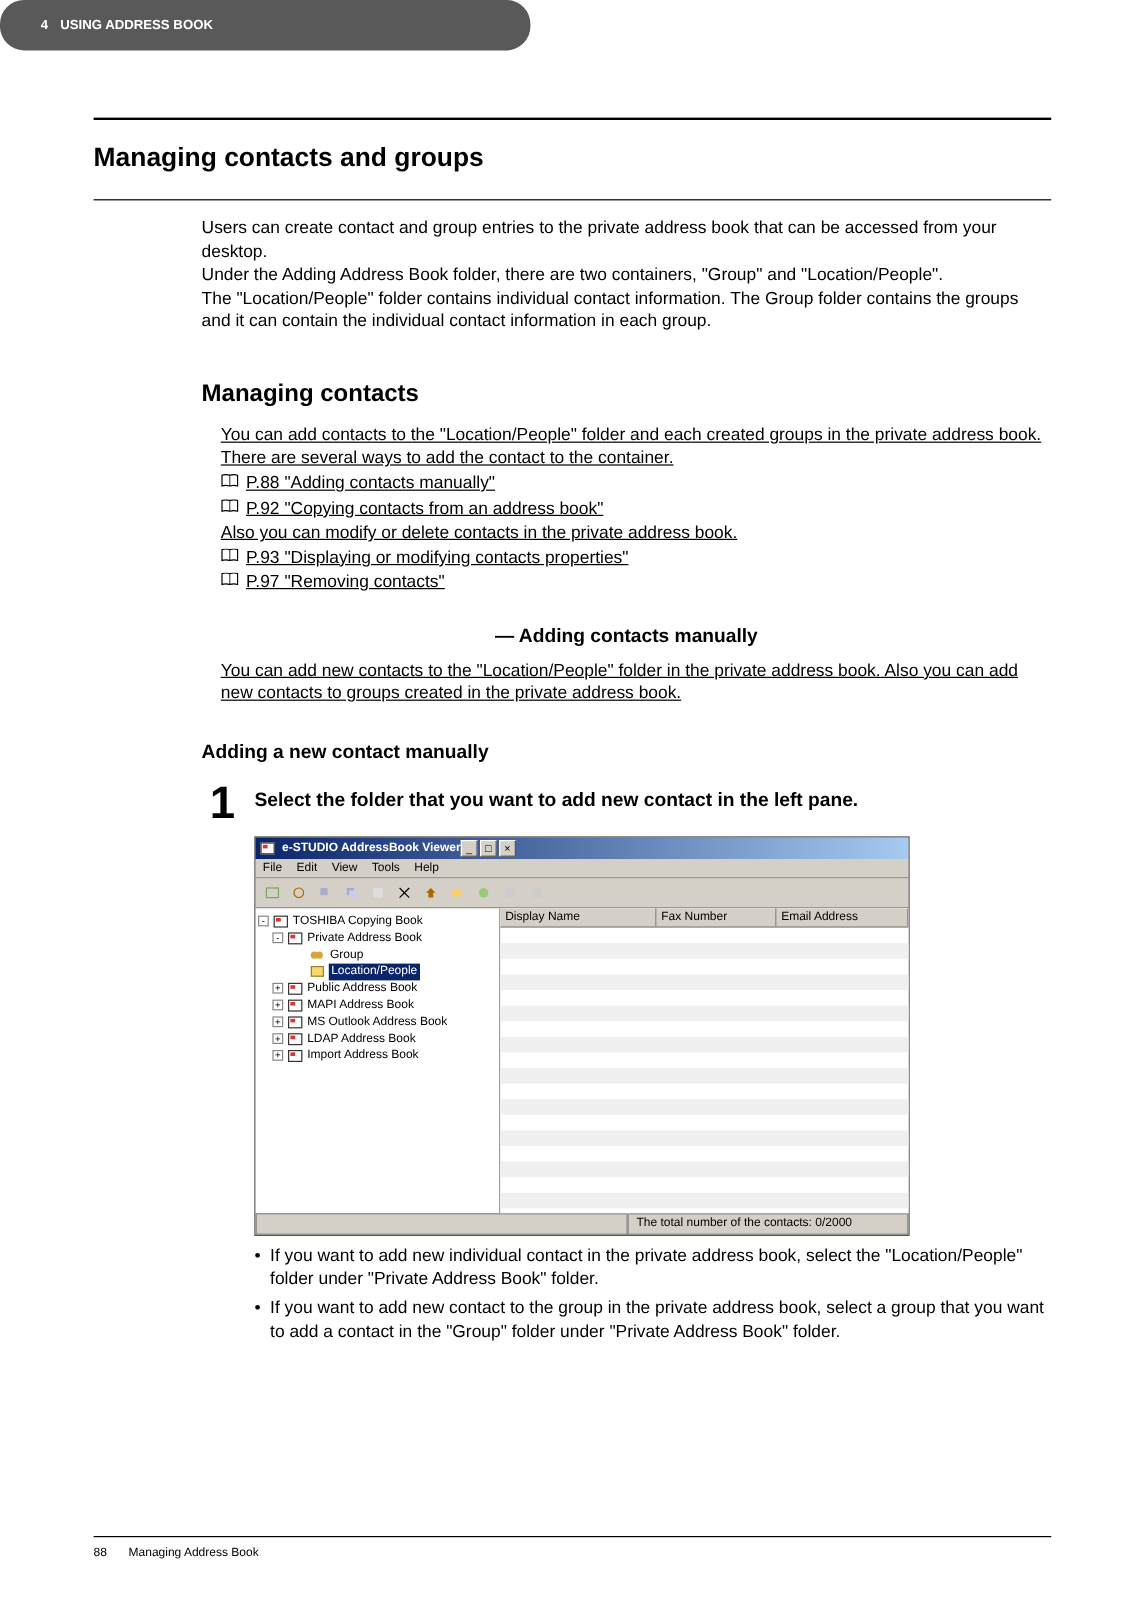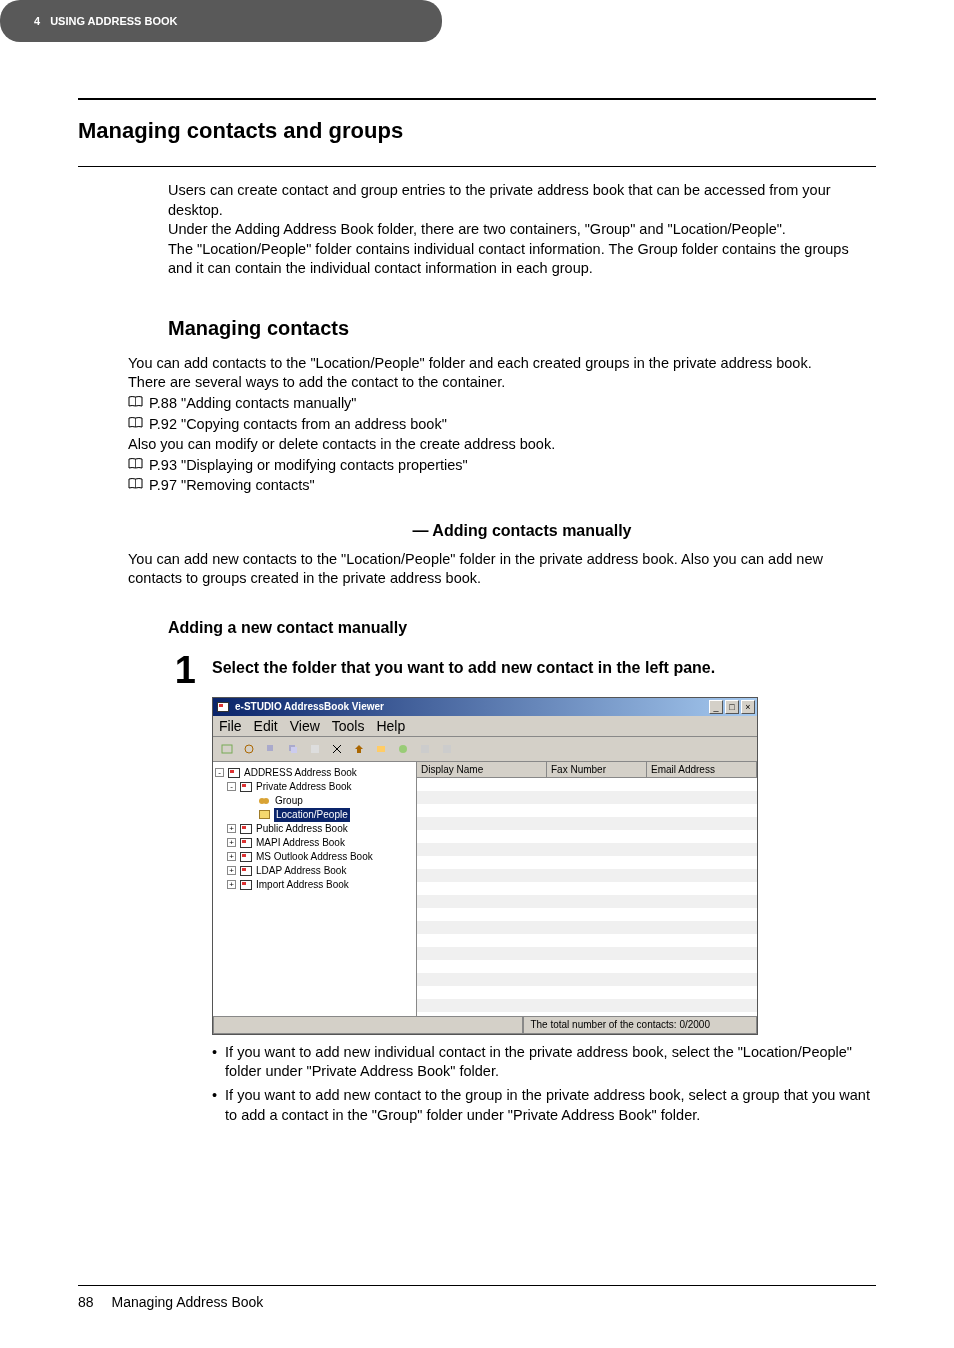--- a/index.html
+++ b/index.html
@@ -12,49 +12,49 @@
 
   .content-wrap { padding: 0 78px; }
   .hr-top { border: none; border-top: 2px solid #000; margin-top: 56px; margin-bottom: 18px; }
 
   h1 { font-size: 22px; font-weight: bold; margin-bottom: 14px; }
   .h1-underline { border-bottom: 1px solid #000; padding-bottom: 22px; }
 
   .intro { margin-left: 90px; font-size: 14.5px; line-height: 1.35; margin-bottom: 38px; }
 
   h2 { font-size: 20px; font-weight: bold; margin-left: 90px; margin-bottom: 14px; }
-  .sec-body { margin-left: 50px; font-size: 14.5px; line-height: 1.35; }
+  .sec-body { margin-left: 106px; font-size: 14.5px; line-height: 1.35; text-decoration: underline; }
 
   .ref-line { display: flex; align-items: center; gap: 6px; margin: 1px 0; }
   .book-icon { flex-shrink: 0; }
   .book-icon-svg { width: 15px; height: 12px; }
 
   h3 { font-size: 16px; font-weight: bold; margin-left: 90px; margin-top: 26px; margin-bottom: 10px; text-align: center; }
   h4 { font-size: 16px; font-weight: bold; margin-left: 90px; margin-top: 30px; margin-bottom: 14px; }
 
   .step-row { display: flex; align-items: flex-start; margin-left: 90px; gap: 16px; }
   .step-num { font-size: 38px; font-weight: bold; line-height: 1; font-family: Arial, sans-serif; width: 28px; text-align: right; }
   .step-text { font-size: 16px; font-weight: bold; padding-top: 8px; flex: 1; }
 
   .screenshot { margin-left: 134px; margin-top: 8px; margin-bottom: 8px; }
 
   .bullet-list { margin-left: 134px; font-size: 14.5px; line-height: 1.35; }
   .bullet-row { display: flex; gap: 8px; margin-bottom: 4px; }
   .bullet-dot { flex-shrink: 0; }
 
   .footer-hr { border: none; border-top: 1px solid #000; margin-top: 160px; }
-  .footer-line { display: flex; gap: 18px; font-size: 14px; padding-top: 8px; }
+  .footer-line { display: flex; gap: 18px; font-size: 10px; padding-top: 8px; }
 
   
   .win { width: 546px; border: 1px solid #555; font-family: Tahoma, Arial, sans-serif; font-size: 10px; background:#d4d0c8; }
-  .win-title { background: linear-gradient(to right,#0a246a,#a6caf0); color:#fff; height:18px; display:flex; align-items:center; padding:0 2px 0 4px; justify-content:space-between; }
+  .win-title { background: linear-gradient(to right,#0a246a,#a6caf0); color:#fff; height:18px; display:flex; align-items:center; padding:0 2px 0 4px; }
   .win-title-left { display:flex; align-items:center; gap:4px; font-weight:bold; }
   .win-buttons { display:flex; gap:2px; }
   .win-btn { width:14px; height:14px; background:#d4d0c8; border:1px solid #fff; border-right-color:#555; border-bottom-color:#555; font-size:9px; line-height:12px; text-align:center; color:#000; }
-  .win-menu { background:#d4d0c8; padding:2px 6px; display:flex; gap:12px; font-size:14px; border-bottom:1px solid #888; }
+  .win-menu { background:#d4d0c8; padding:2px 6px; display:flex; gap:12px; font-size:10px; border-bottom:1px solid #888; }
   .win-toolbar { background:#d4d0c8; padding:4px 6px; display:flex; gap:6px; border-bottom:1px solid #888; }
   .tb-icon { width:16px; height:16px; border:1px solid #d4d0c8; display:flex; align-items:center; justify-content:center; }
   .win-body { display:flex; height:254px; background:#fff; }
   .tree-pane { width:204px; border-right:1px solid #888; padding:4px 2px; overflow:hidden; }
   .tree-line { display:flex; align-items:center; gap:2px; white-space:nowrap; line-height:14px; }
   .tree-indent1 { padding-left:12px; }
   .tree-indent3 { padding-left:44px; }
   .tree-box { width:9px; height:9px; border:1px solid #888; font-size:8px; line-height:7px; text-align:center; margin-right:2px; flex-shrink:0; }
   .tree-sel { background:#0a246a; color:#fff; padding:0 2px; }
   .list-pane { flex:1; background:#fff; }
@@ -104,21 +104,21 @@
             </svg></span>
         <span>P.88 "Adding contacts manually"</span>
       </div>
       <div class="ref-line">
         <span class="book-icon"><svg class="book-icon-svg" viewBox="0 0 15 12">
               <path d="M1 1 Q4 0 7.5 1 Q11 0 14 1 L14 10 Q11 9 7.5 10 Q4 9 1 10 Z" fill="none" stroke="#000" stroke-width="1"></path>
               <line x1="7.5" y1="1" x2="7.5" y2="10" stroke="#000" stroke-width="0.7"></line>
             </svg></span>
         <span>P.92 "Copying contacts from an address book"</span>
       </div>
-      <p>Also you can modify or delete contacts in the create address book.</p>
+      <p>Also you can modify or delete contacts in the private address book.</p>
       <div class="ref-line">
         <span class="book-icon"><svg class="book-icon-svg" viewBox="0 0 15 12">
               <path d="M1 1 Q4 0 7.5 1 Q11 0 14 1 L14 10 Q11 9 7.5 10 Q4 9 1 10 Z" fill="none" stroke="#000" stroke-width="1"></path>
               <line x1="7.5" y1="1" x2="7.5" y2="10" stroke="#000" stroke-width="0.7"></line>
             </svg></span>
         <span>P.93 "Displaying or modifying contacts properties"</span>
       </div>
       <div class="ref-line">
         <span class="book-icon"><svg class="book-icon-svg" viewBox="0 0 15 12">
               <path d="M1 1 Q4 0 7.5 1 Q11 0 14 1 L14 10 Q11 9 7.5 10 Q4 9 1 10 Z" fill="none" stroke="#000" stroke-width="1"></path>
@@ -217,21 +217,21 @@
               <svg width="12" height="12">
                 <rect x="2" y="2" width="8" height="8" fill="#ccc"></rect>
               </svg>
             </div>
         </div>
         <div class="win-body">
           <div class="tree-pane">
             <div class="tree-line">
                 <span class="tree-box">-</span>
                 <span class="card-icon"></span>
-                <span>ADDRESS Address Book</span>
+                <span>TOSHIBA Copying Book</span>
               </div>
             <div class="tree-line tree-indent1">
                 <span class="tree-box">-</span>
                 <span class="card-icon"></span>
                 <span>Private Address Book</span>
               </div>
             <div class="tree-line tree-indent3">
                 <span class="group-icon-sm"></span>
                 <span>Group</span>
               </div>

